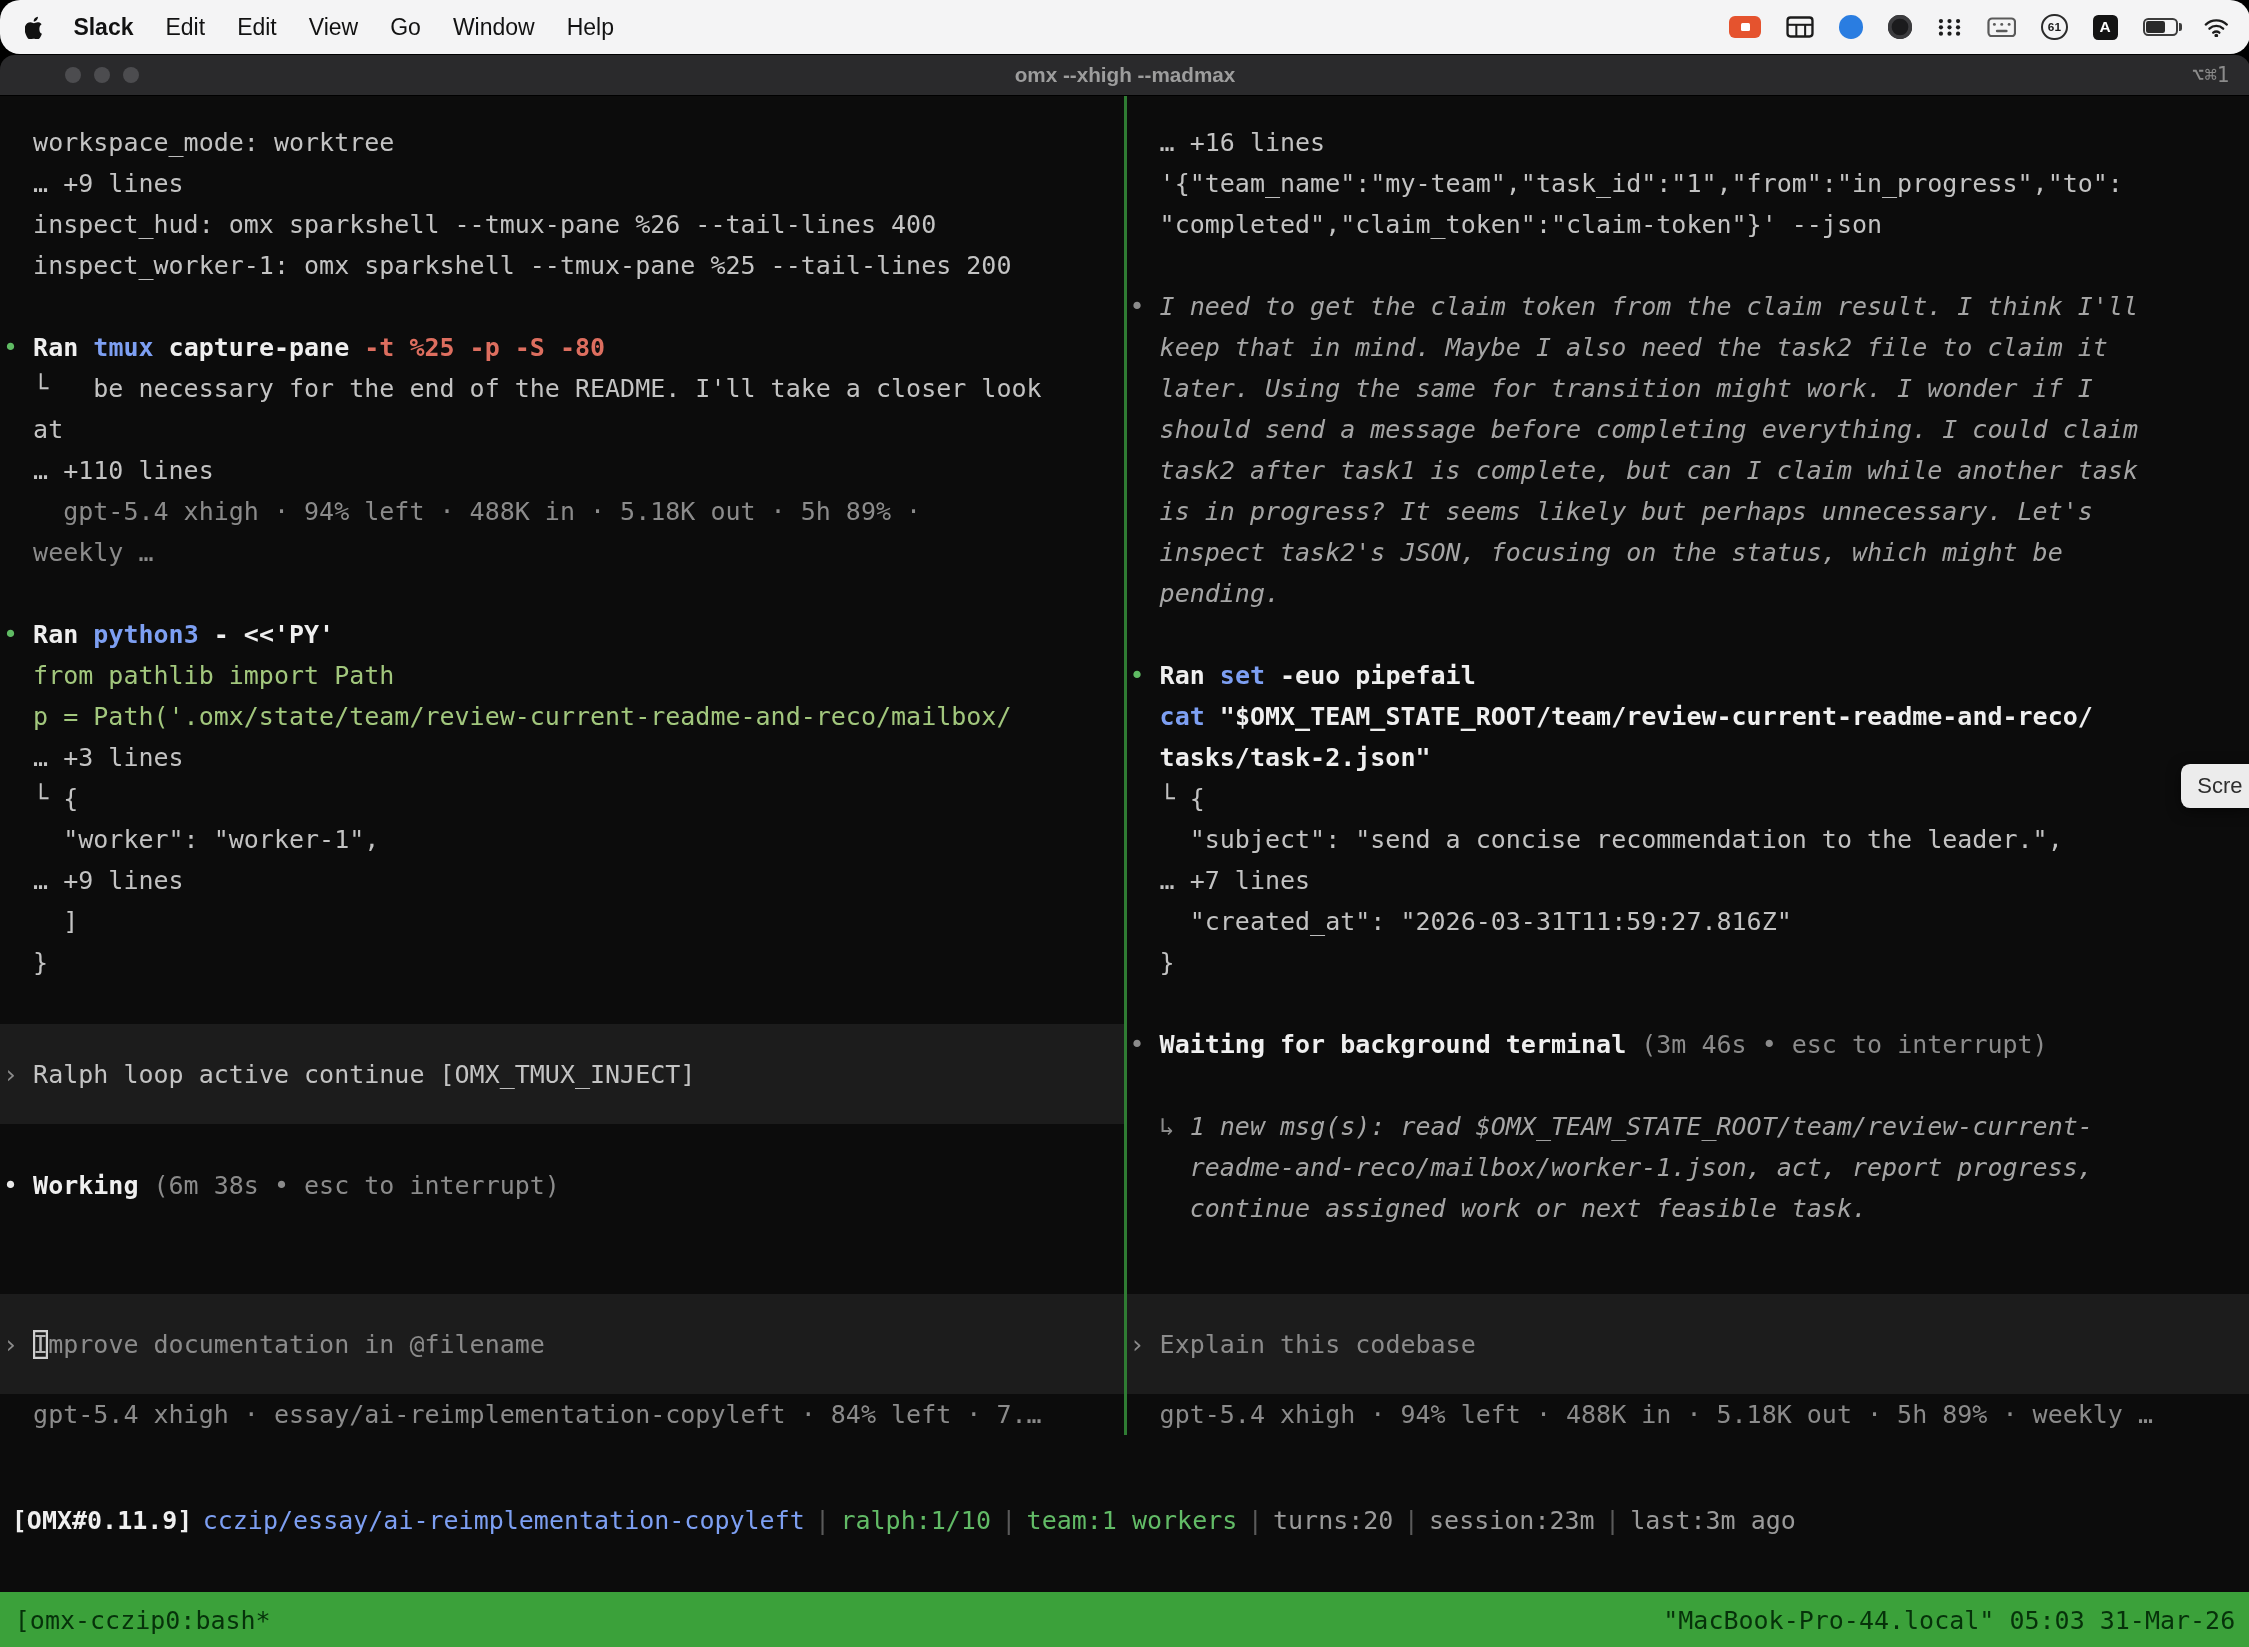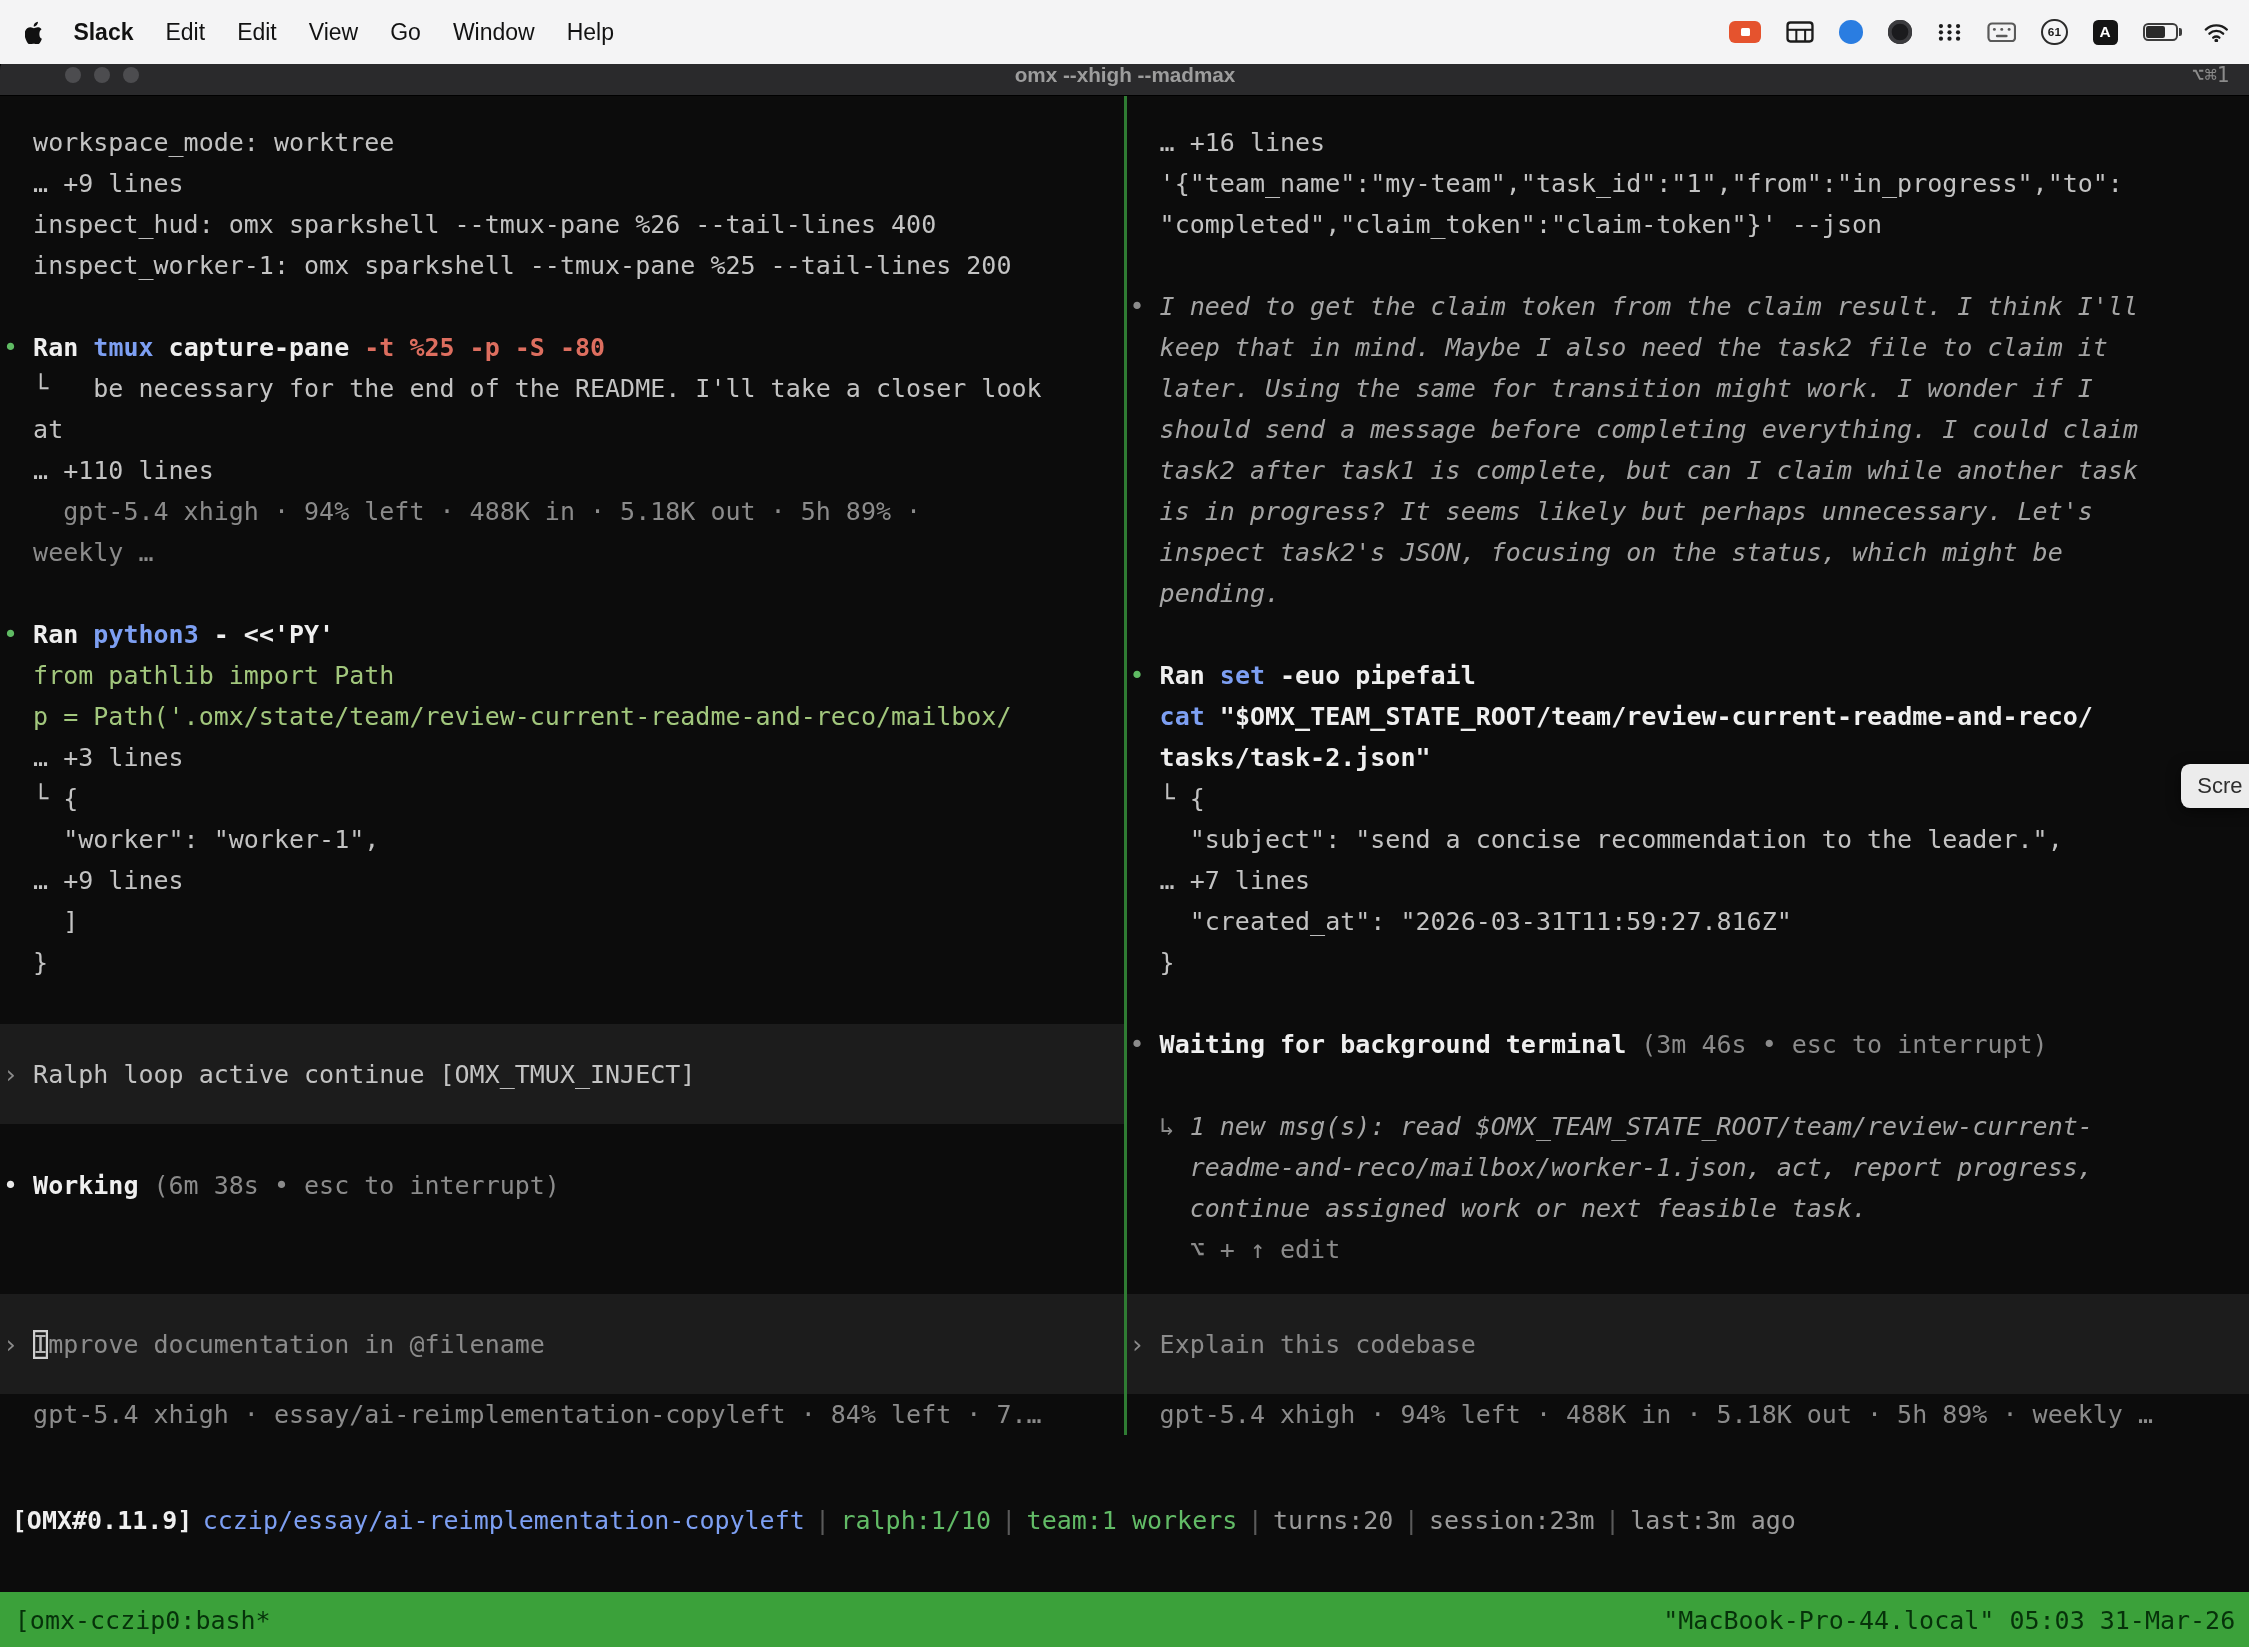--- a/index.html
+++ b/index.html
@@ -1,22 +1,22 @@
 <!DOCTYPE html>
 <html style="font-size:11.8px"><head>
 <meta charset="utf-8">
 <style>
   * { margin:0; padding:0; box-sizing:border-box; }
   html,body { width:2250px; height:1648px; overflow:hidden; background:#000; }
   body { position:relative; font-family:"DejaVu Sans Mono", monospace; }
 
   
-  .menubar { position:absolute; top:0; left:0; right:0; height:64px; background:#f4f4f5;
+  .menubar { position:absolute; top:0; left:0; right:0; height:54px; background:#f4f4f5;
     display:flex; align-items:center; padding:0 20.7px; font-family:"Liberation Sans", sans-serif;
-    font-size:23px; color:#121212; z-index:50; }
+    font-size:23px; color:#121212; z-index:50;border-radius:20px; }
   .menu-left { display:flex; align-items:center; }
   .apple { display:flex; align-items:center; padding:0 13.3px 0 4.4px; }
   .menu-item { padding:0 16px; }
   .menu-item.app { font-weight:bold; }
   .menu-right { margin-left:auto; display:flex; align-items:center; gap:25px; }
   .mb-icon { display:inline-flex; align-items:center; justify-content:center; }
   .rec { width:32px; height:22px; border-radius:5.9px; background:#e5532e; display:flex; align-items:center; justify-content:center; }
   .rec i { display:block; width:8.9px; height:8.9px; background:#fff; border-radius:1.5px; }
   .circle-blue { width:23.6px; height:23.6px; border-radius:50%; background:#2a7de1; }
   .circle-dark { width:23.6px; height:23.6px; border-radius:50%; background:#1b1b1d; box-shadow:inset 0 0 0 3.7px #3c3c3f; }
@@ -218,21 +218,20 @@
           <div class="tl"><span class="seg fg">    "subject": "send a concise recommendation to the leader.",</span></div>
           <div class="tl"><span class="seg fg">  … +7 lines</span></div>
           <div class="tl"><span class="seg fg">    "created_at": "2026-03-31T11:59:27.816Z"</span></div>
           <div class="tl"><span class="seg fg">  }</span></div>
           <div class="tl"></div>
           <div class="tl"><span class="seg dim">• </span><span class="seg b">Waiting for background terminal</span><span class="seg dim"> (3m 46s • esc to interrupt)</span></div>
           <div class="tl"></div>
           <div class="tl"><span class="seg dim">  ↳ </span><span class="seg it">1 new msg(s): read $OMX_TEAM_STATE_ROOT/team/review-current-</span></div>
           <div class="tl"><span class="seg it">    readme-and-reco/mailbox/worker-1.json, act, report progress,</span></div>
           <div class="tl"><span class="seg it">    continue assigned work or next feasible task.</span></div>
-          <div class="tl"><span class="seg dim">    ⌥ + ↑ edit</span></div>
           <div class="tl spacer"></div>
           <div class="tl band"><span class="seg dim">› </span><span class="seg dim">Explain this codebase</span></div>
           <div class="tl"><span class="seg dim">  gpt-5.4 xhigh · 94% left · 488K in · 5.18K out · 5h 89% · weekly …</span></div>
         </div>
     </div>
 
     <div class="hud">
       <span class="h-ver">[OMX#0.11.9]</span><span class="h-path">cczip/essay/ai-reimplementation-copyleft</span><span class="h-sep">|</span><span class="h-green">ralph:1/10</span><span class="h-sep">|</span><span class="h-green">team:1 workers</span><span class="h-sep">|</span><span class="h-dim">turns:20</span><span class="h-sep">|</span><span class="h-dim">session:23m</span><span class="h-sep">|</span><span class="h-dim">last:3m ago</span>
     </div>
 

